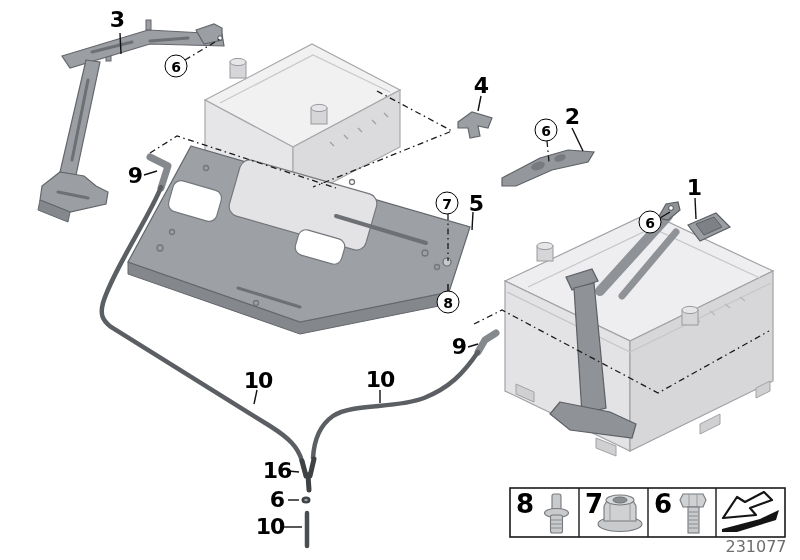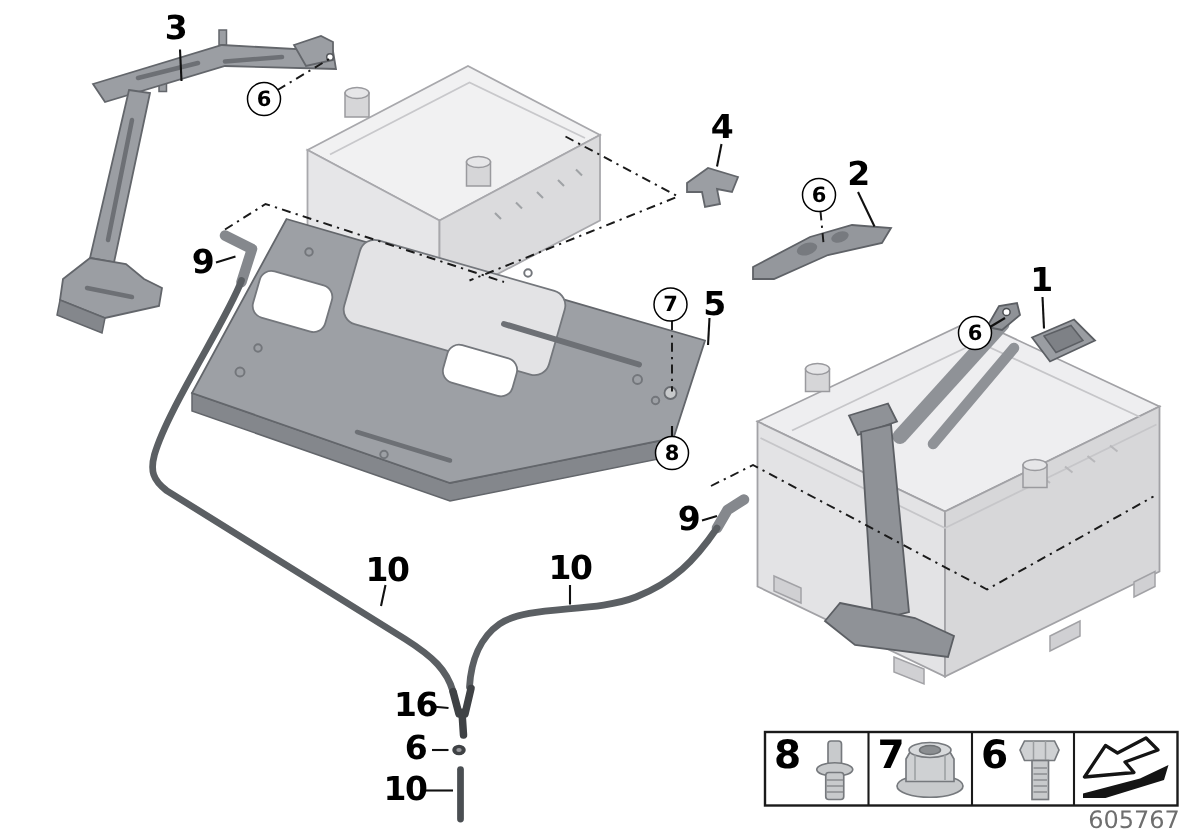--- a/index.html
+++ b/index.html
@@ -229,15 +229,15 @@
 <div class="callout circled" style="left:176px;top:66px">6</div>
 <div class="callout circled" style="left:546px;top:130px">6</div>
 <div class="callout circled" style="left:650px;top:222px">6</div>
 <div class="callout circled" style="left:447px;top:203px">7</div>
 <div class="callout circled" style="left:448px;top:302px">8</div>
 
 <div class="legend-num" style="left:516px;top:491px">8</div>
 <div class="legend-num" style="left:585px;top:491px">7</div>
 <div class="legend-num" style="left:654px;top:491px">6</div>
 
-<div class="diagram-number">605767</div>
+<div class="diagram-number">231077</div>
 
 </div>
 
 </body></html>

